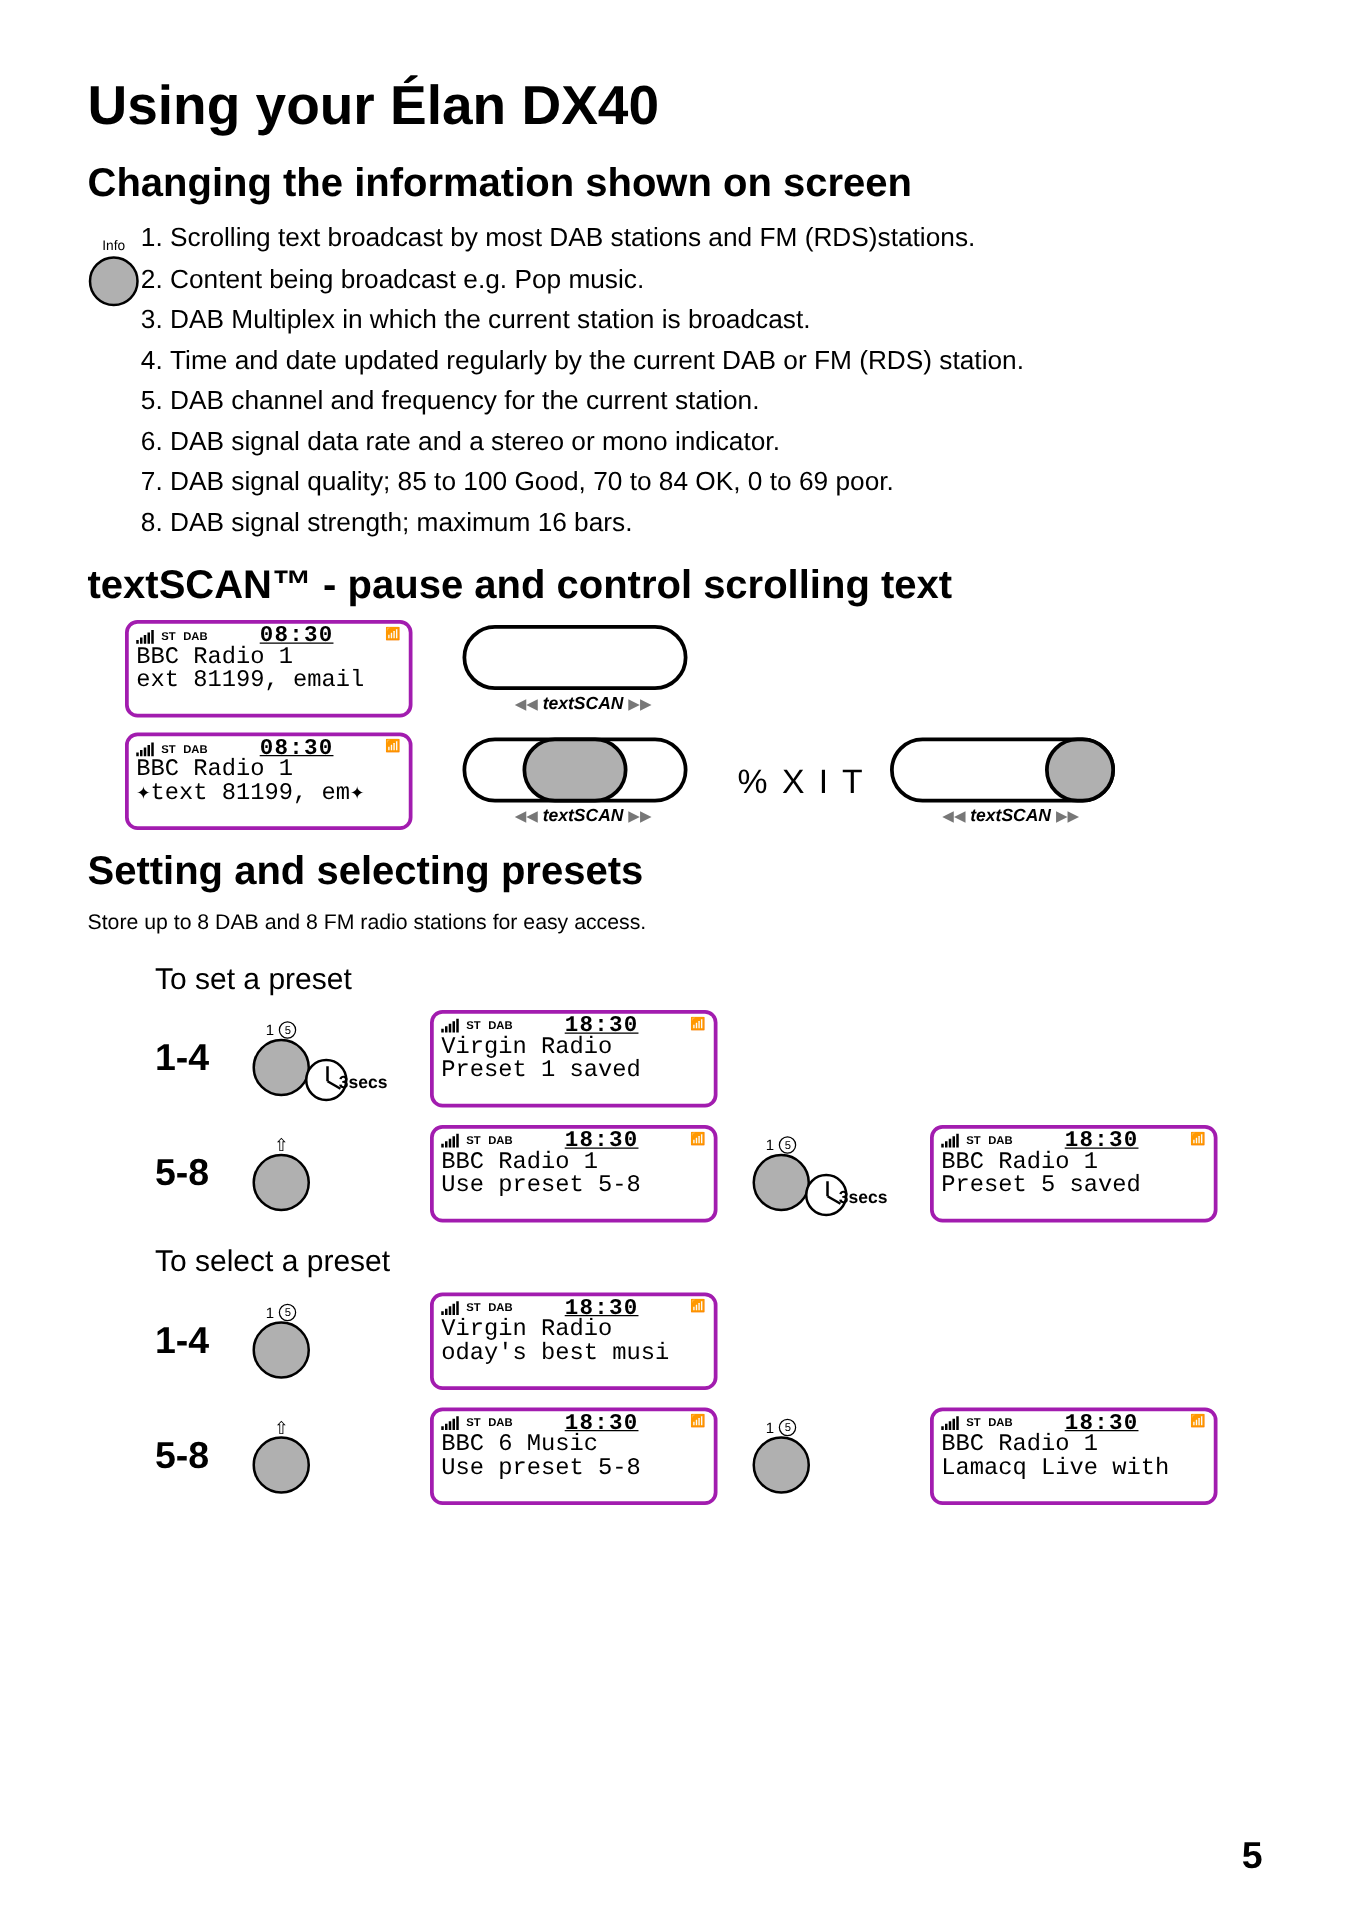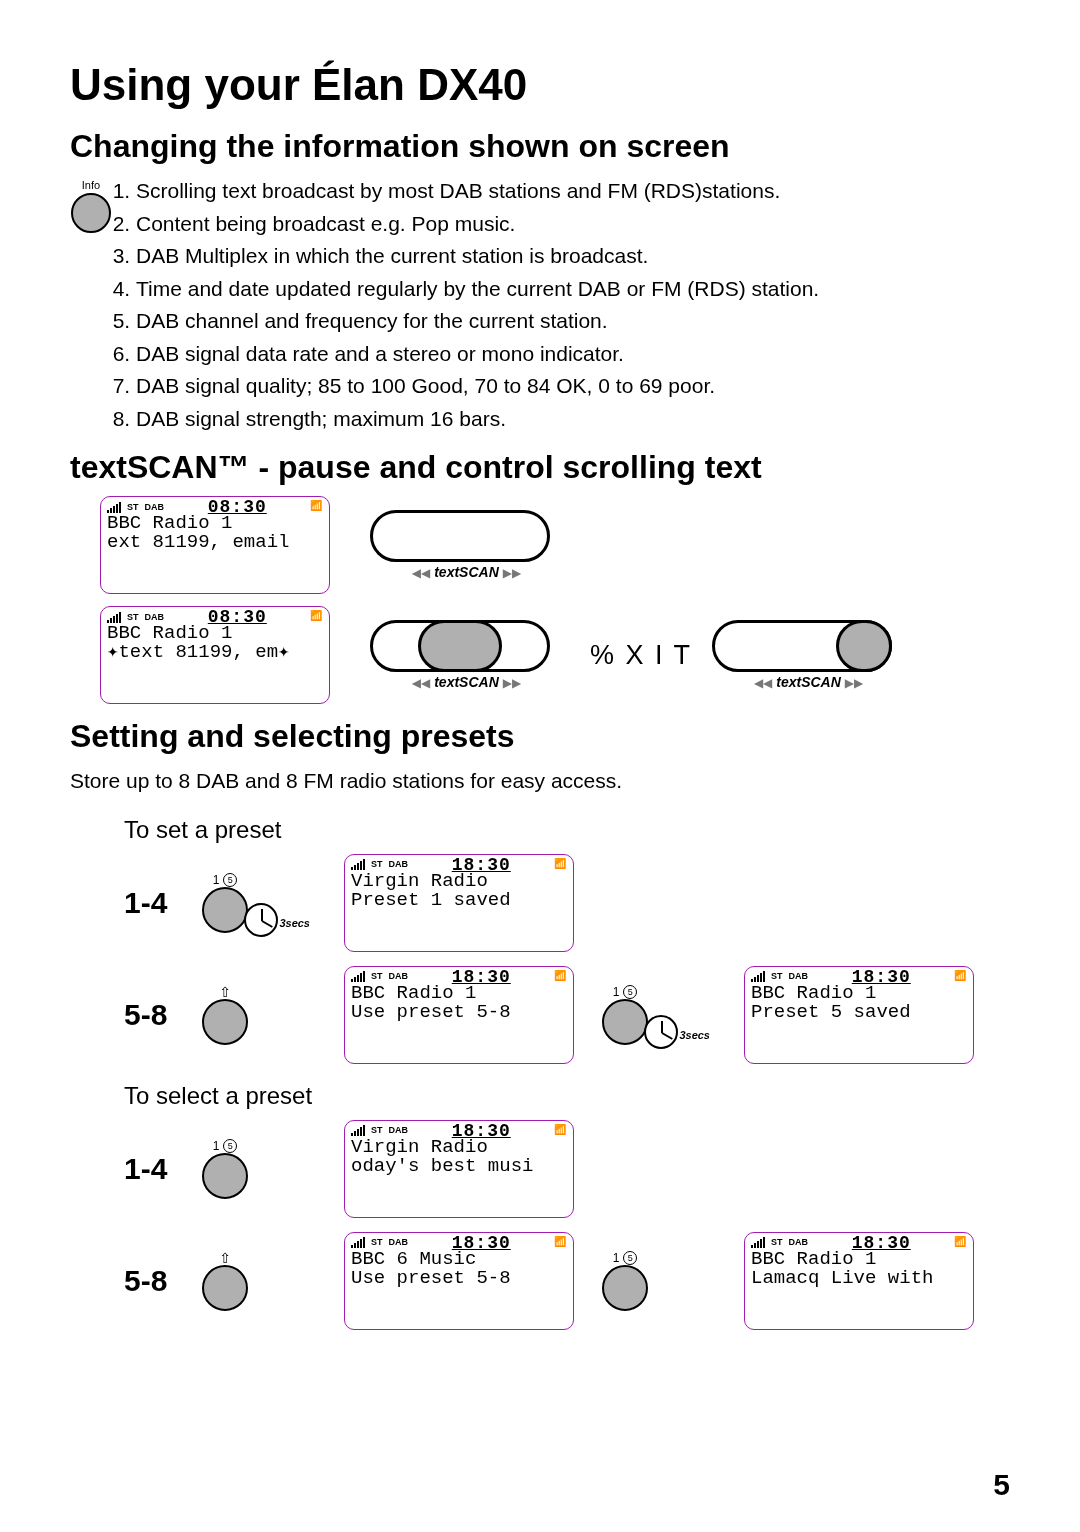--- a/index.html
+++ b/index.html
@@ -11,38 +11,38 @@
     height: 1532px;
     position: relative;
     padding: 60px 70px 40px 70px;
   }
   h1 { font-size: 44px; font-weight: bold; margin-bottom: 18px; }
   h2 { font-size: 32px; font-weight: bold; margin-top: 14px; margin-bottom: 10px; }
   h3 { font-size: 24px; font-weight: normal; margin-top: 18px; margin-bottom: 10px; }
   .row { display: flex; align-items: flex-start; gap: 12px; }
   ol { list-style: decimal; margin-left: 12px; }
   ol li { font-size: 21px; line-height: 1.55; }
-  p  { font-size: 21px; line-height: 1.55; }
+  p  { font-size: 17px; line-height: 1.55; }
 
   
   .info-btn {
     width: 42px; flex-shrink: 0;
     display: flex; flex-direction: column; align-items: center;
-    margin-top: 4px;
+    margin-top: 16px;
   }
   .info-btn .lbl { font-size: 11px; margin-bottom: 2px; }
   .info-btn .circ {
     width: 40px; height: 40px; border-radius: 50%;
     background: #b0b0b0; border: 2px solid #000;
   }
 
   
   .lcd {
-    width: 230px; height: 98px;
-    border: 1px solid #a21caf; border-radius: 10px;
+    width: 230px; height: 78px;
+    border: 3px solid #a21caf; border-radius: 10px;
     padding: 3px 6px 3px 6px;
     display: flex; flex-direction: column;
     font-family: "Courier New", monospace;
     line-height: 1.0;
     flex-shrink: 0;
   }
   .lcd .top {
     display: flex; align-items: center;
     font-size: 10px; gap: 6px; height: 14px;
   }
@@ -88,21 +88,21 @@
   }
   .hold {
     position: absolute; right: -30px; bottom: -4px;
     width: 34px; height: 34px; border: 2px solid #000; border-radius: 50%;
     background: #fff; display:flex; align-items:center; justify-content:center;
   }
   .hold::after {
     content:""; position:absolute; width:2px; height:12px; background:#000; top:4px; left:50%; transform-origin: bottom center;
   }
   .hold .needle2 { position:absolute; width:2px; height:12px; background:#000; top:4px; left:50%; transform: rotate(120deg); transform-origin: bottom center; }
-  .hold-lbl { position:absolute; right:-62px; bottom:4px; font-size:11px; font-weight:bold;font-style:italic; }
+  .hold-lbl { position:absolute; right:-62px; bottom:4px; font-size:14px; font-weight:bold; }
 
   .preset-row {
     display: flex; align-items: center; gap: 28px;
     margin: 8px 0 14px 0;
   }
   .range-label { font-size: 30px; font-weight: bold; width: 50px; flex-shrink:0; }
 
   .page-num { position: absolute; right: 70px; bottom: 30px; font-size: 30px; font-weight: bold; }
 
   

